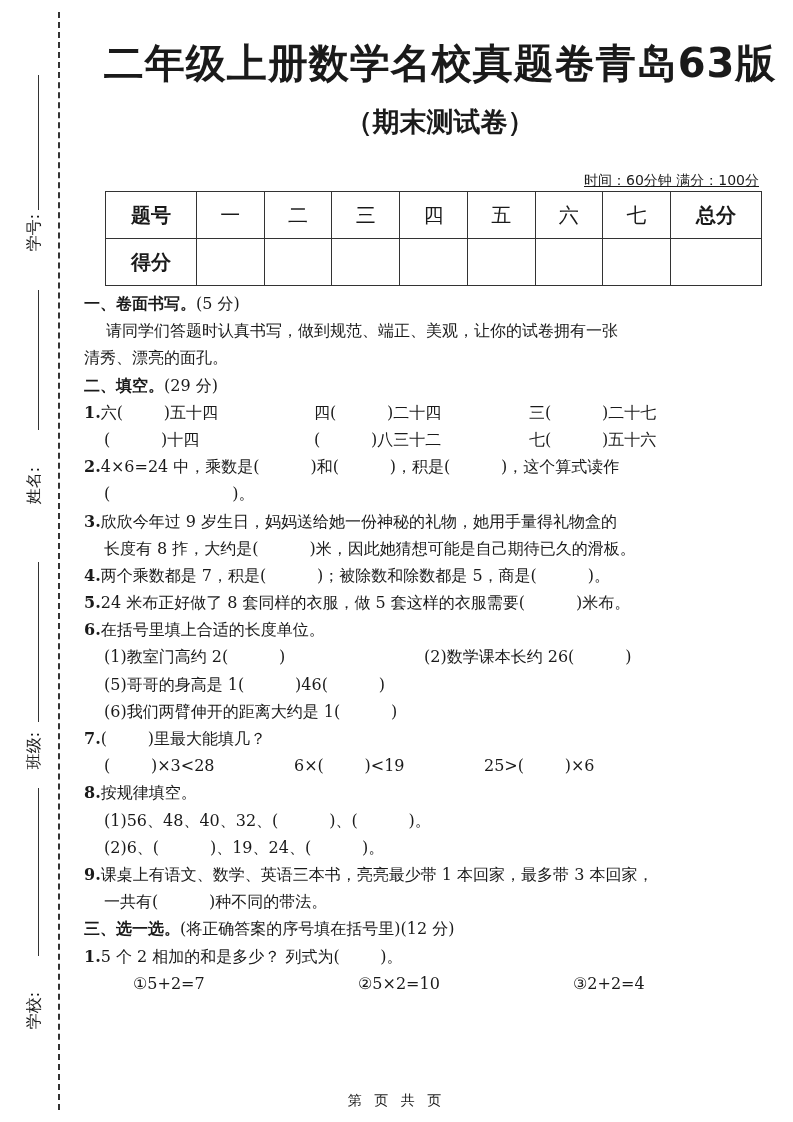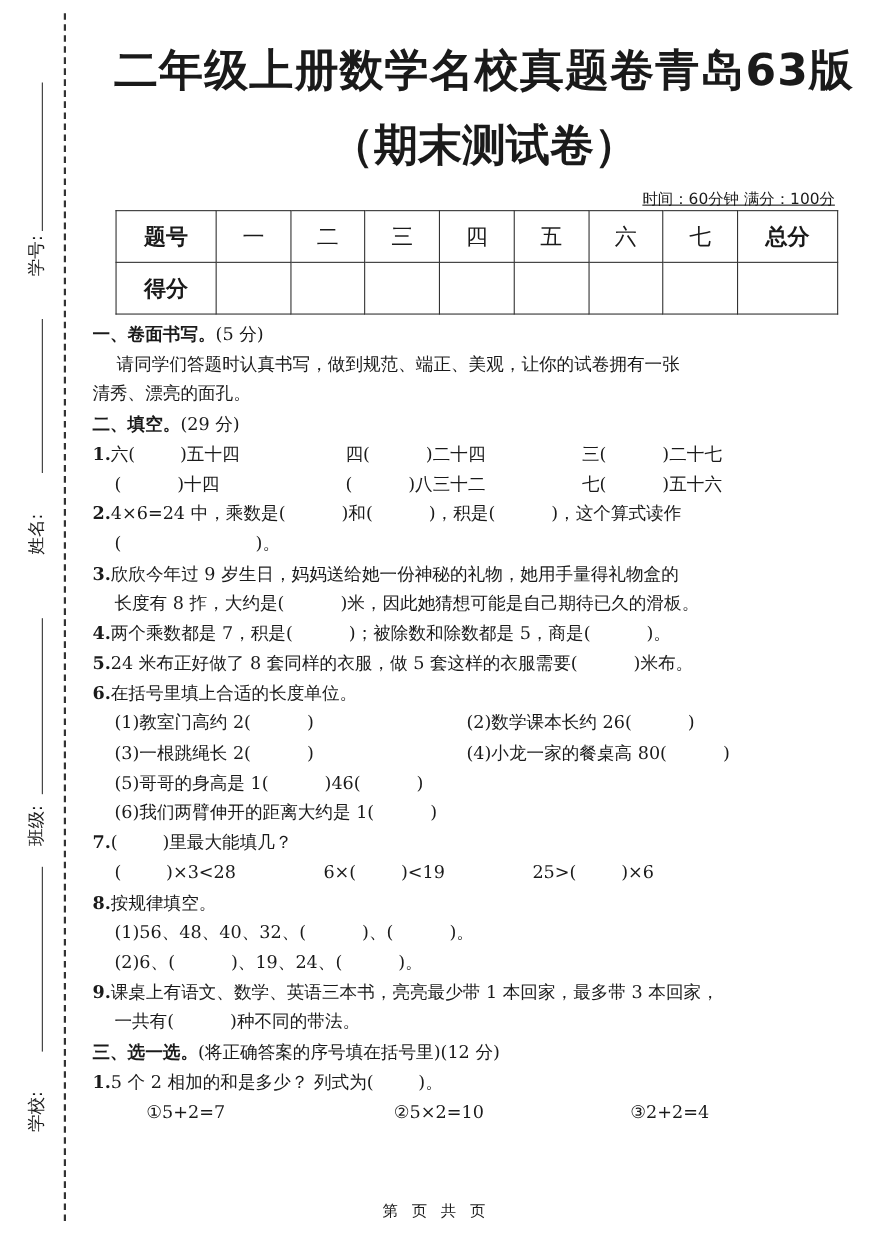--- a/index.html
+++ b/index.html
@@ -11,21 +11,21 @@
              border-left: 2px dashed #333; }
   .side-line { position: absolute; left: 38px; width: 0; border-left: 1.5px solid #333; }
   .side-label { position: absolute; left: 14px; font-size: 16px; transform: rotate(-90deg);
                 transform-origin: center; white-space: nowrap; width: 40px; text-align: center;
                 font-family: "DejaVu Sans", sans-serif; }
 
   .title { position: absolute; left: 100px; top: 36px; width: 680px; text-align: center;
            font-size: 40px; font-weight: bold; letter-spacing: 1px;
            font-family: "DejaVu Sans", sans-serif; }
   .subtitle { position: absolute; left: 100px; top: 104px; width: 680px; text-align: center;
-              font-size: 40px; font-weight: bold; font-family: "DejaVu Sans", sans-serif; }
+              font-size: 27px; font-weight: bold; font-family: "DejaVu Sans", sans-serif; }
   .time-info { position: absolute; right: 34px; top: 172px; font-size: 14px;
                font-family: "DejaVu Sans", sans-serif; text-decoration: underline; }
 
   table.score { position: absolute; left: 105px; top: 191px; border-collapse: collapse;
                 width: 657px; height: 91px; }
   table.score td { border: 1.5px solid #333; text-align: center; font-size: 20px;
                    font-family: Liberation Mono, monospace; height: 44px; }
   table.score td.head { width: 88px; font-weight: bold; }
 
   .content { position: absolute; left: 84px; top: 290px; width: 690px; font-size: 16px;
@@ -119,24 +119,20 @@
 
   <div class="line"><span class="qn">4.</span><span>两个乘数都是 7，积是(          )；被除数和除数都是 5，商是(          )。</span></div>
 
   <div class="line"><span class="qn">5.</span><span>24 米布正好做了 8 套同样的衣服，做 5 套这样的衣服需要(          )米布。</span></div>
 
   <div class="line"><span class="qn">6.</span><span>在括号里填上合适的长度单位。</span></div>
   <div class="line cols2 indent">
     <span class="h1">(1)教室门高约 2(          )</span>
     <span>(2)数学课本长约 26(          )</span>
   </div>
-  <div class="line cols2 indent">
-    <span class="h1">(3)一根跳绳长 2(          )</span>
-    <span>(4)小龙一家的餐桌高 80(          )</span>
-  </div>
   <div class="line indent">(5)哥哥的身高是 1(          )46(          )</div>
   <div class="line indent">(6)我们两臂伸开的距离大约是 1(          )</div>
 
   <div class="line"><span class="qn">7.</span><span>(        )里最大能填几？</span></div>
   <div class="line cols3 indent">
     <span style="width:190px;">(        )×3&lt;28</span>
     <span style="width:190px;">6×(        )&lt;19</span>
     <span>25&gt;(        )×6</span>
   </div>
 

